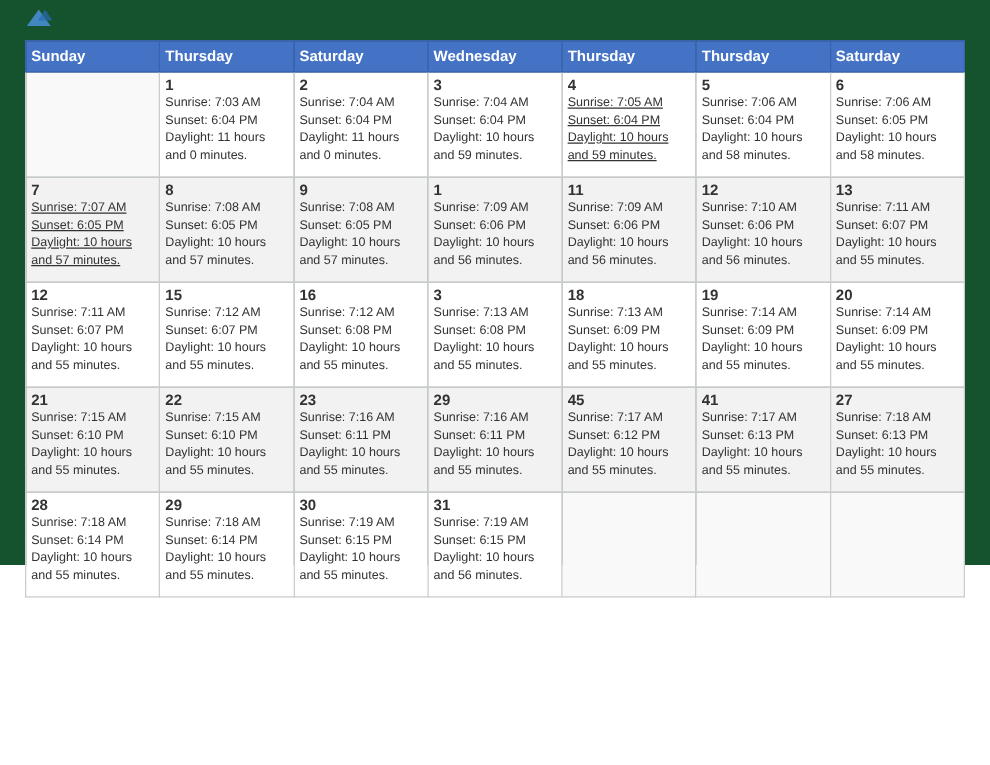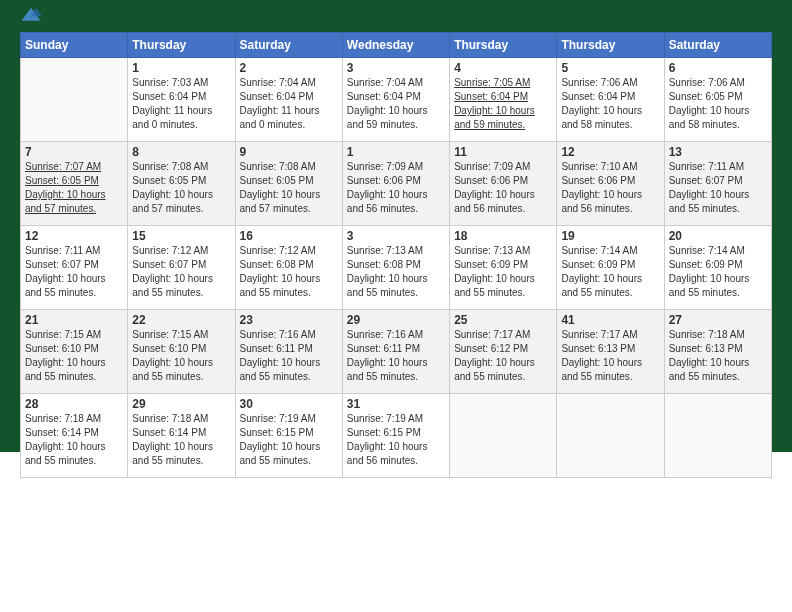--- a/index.html
+++ b/index.html
@@ -299,21 +299,21 @@
 and 55 minutes.</div>
           </td>
           <td>
             <span class="day-num">29</span>
             <div class="day-info" style="white-space: pre-line;">Sunrise: 7:16 AM
 Sunset: 6:11 PM
 Daylight: 10 hours
 and 55 minutes.</div>
           </td>
           <td>
-            <span class="day-num">25</span>
+            <span class="day-num">45</span>
             <div class="day-info" style="white-space: pre-line;">Sunrise: 7:17 AM
 Sunset: 6:12 PM
 Daylight: 10 hours
 and 55 minutes.</div>
           </td>
           <td>
             <span class="day-num">41</span>
             <div class="day-info" style="white-space: pre-line;">Sunrise: 7:17 AM
 Sunset: 6:13 PM
 Daylight: 10 hours

